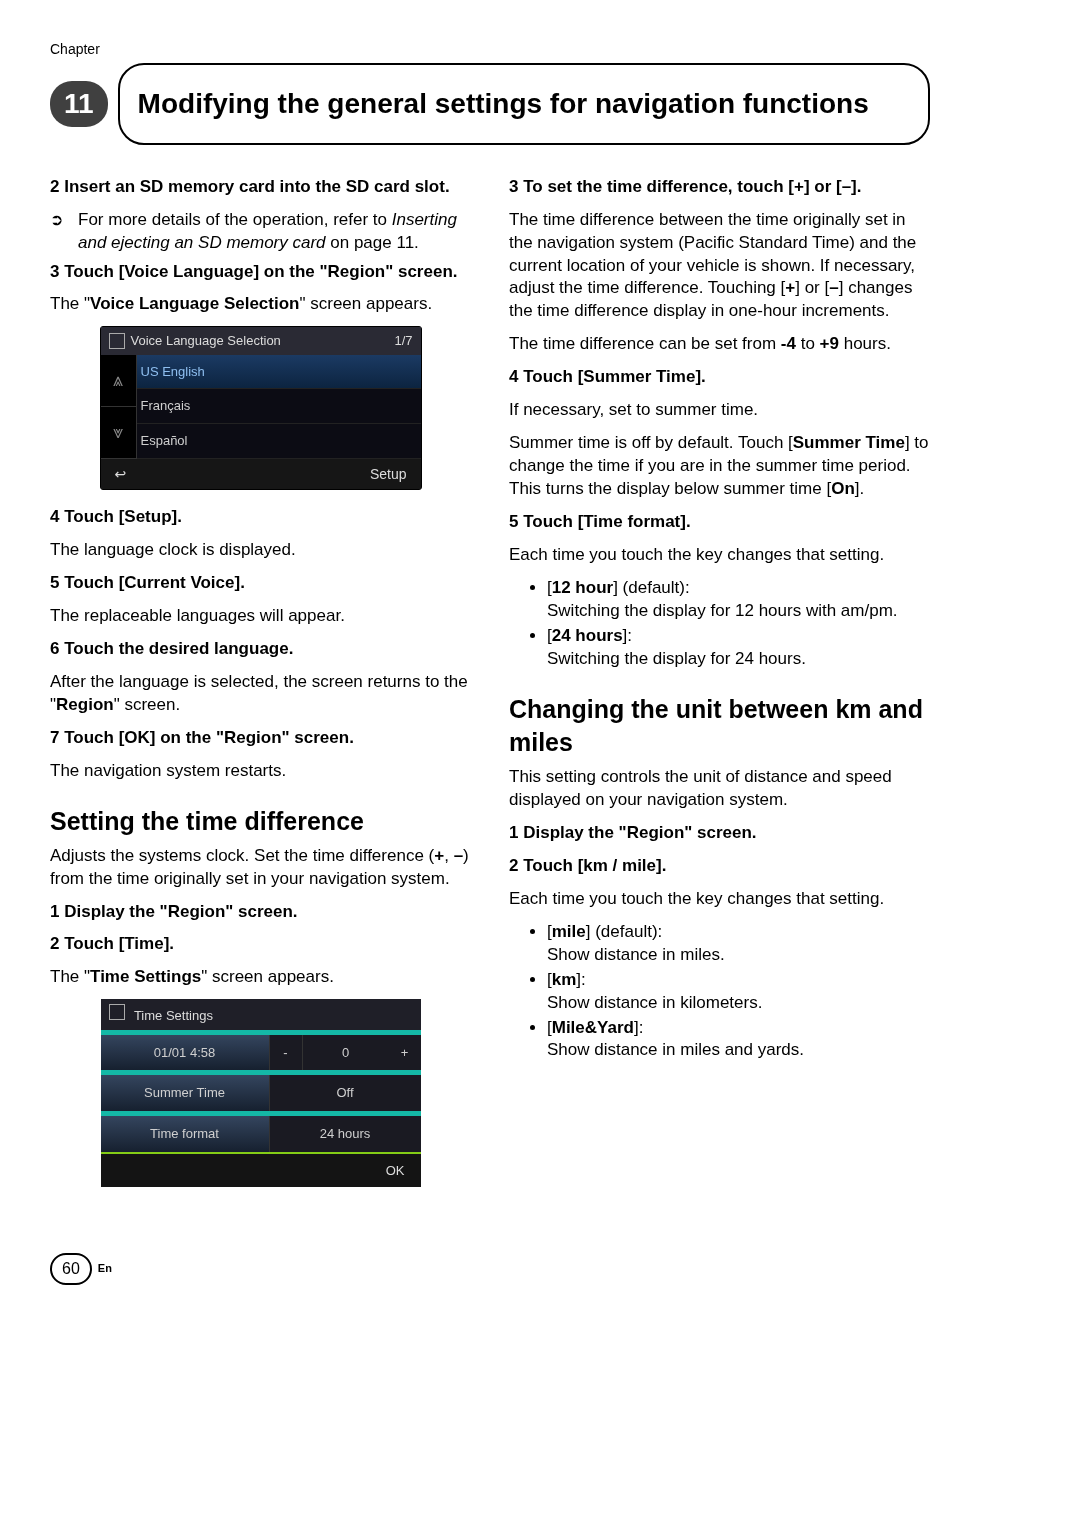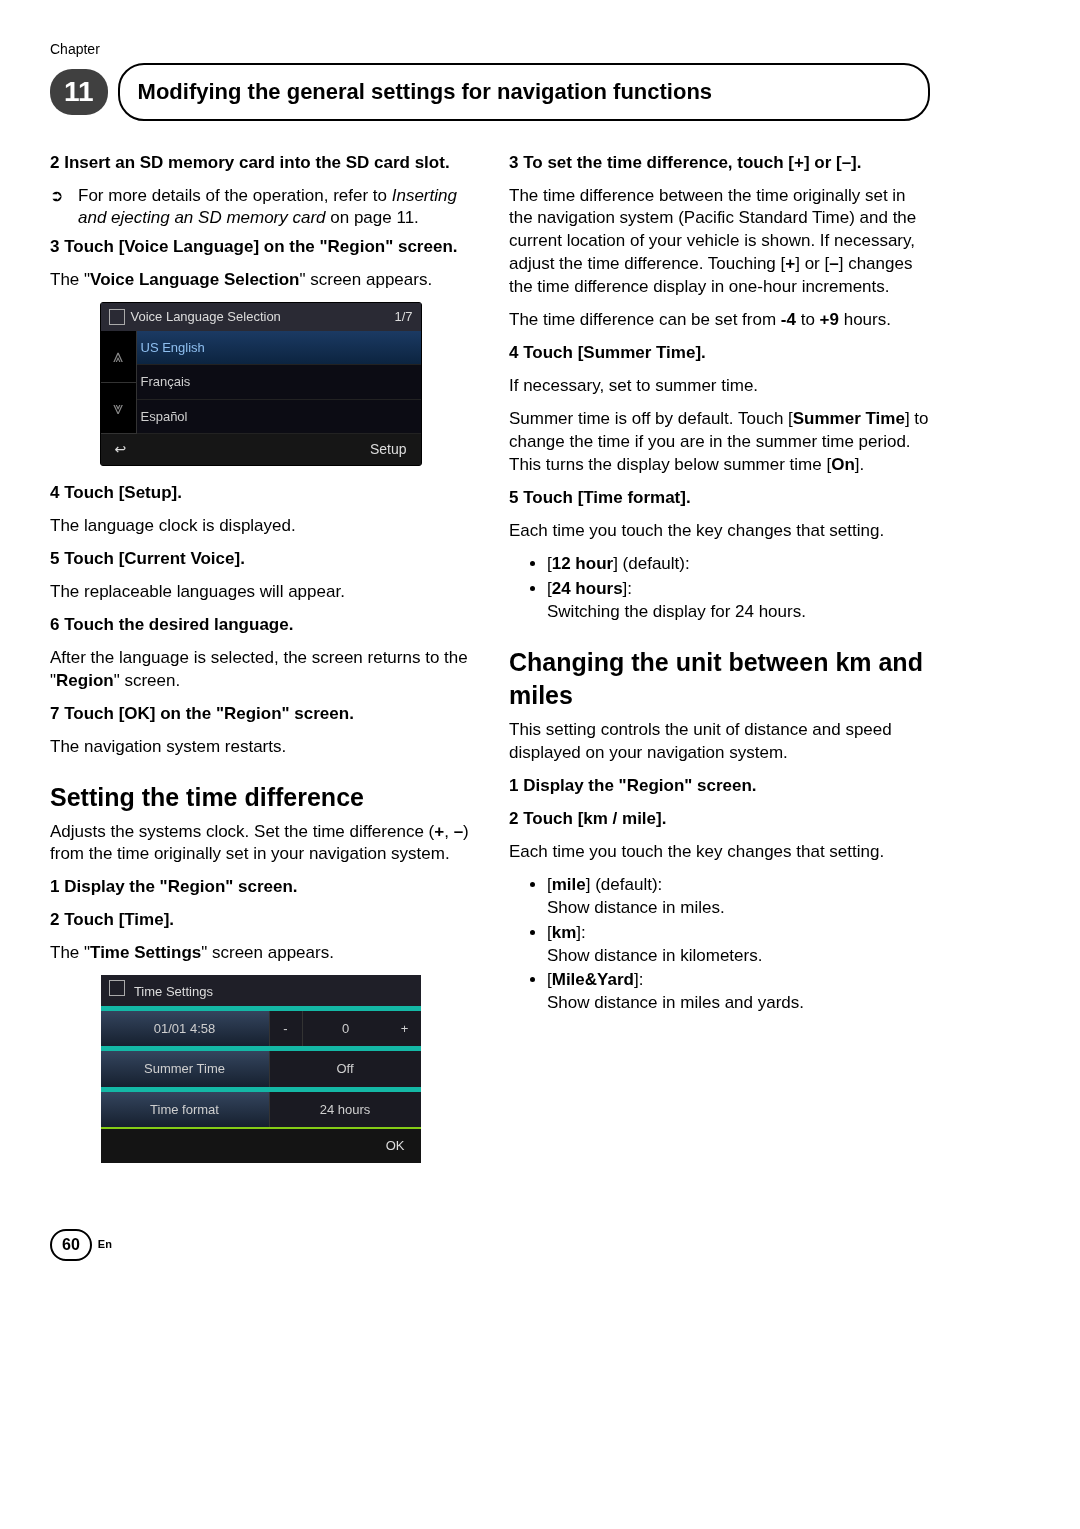--- a/index.html
+++ b/index.html
@@ -14,21 +14,21 @@
     box-sizing: border-box;
   }
   .chapter-label { font-size: 14px; font-weight: normal; margin-bottom: 4px; }
   .chapter-bar { display: flex; align-items: center; margin-bottom: 25px; }
   .chapter-num {
     background: #404040; color: #fff; font-weight: bold; font-size: 28px;
     border-radius: 22px; padding: 4px 14px; margin-right: 10px;
   }
   .chapter-title-wrap {
     border: 2px solid #000; border-radius: 26px; flex: 1;
-    padding: 12px 18px; font-weight: bold; font-size: 22px;
+    padding: 20px 18px; font-weight: bold; font-size: 28px;
   }
   .columns { display: flex; gap: 38px; }
   .col { flex: 1; }
   .step-head { font-weight: bold; }
   .pointer { padding-left: 28px; position: relative; margin-top: 4px; }
   .pointer::before { content: "➲"; position: absolute; left: 0; top: 0; font-size: 16px; }
   .italic { font-style: italic; }
   .bold { font-weight: bold; }
   h2 { font-size: 25px; font-weight: 800; margin: 22px 0 6px; }
   ul.bullets { margin: 2px 0 4px; padding-left: 38px; }
@@ -50,21 +50,21 @@
   .ss-icon { width: 14px; height: 14px; border: 1px solid #aaa; margin-right: 6px; display: inline-block; }
   .ts-screenshot { width: 320px; background: #000; border-radius: 3px; color: #cfcfcf; font-size: 13px; margin: 10px auto 16px; }
   .ts-header { padding: 5px 8px; background: #1f1f28; color: #dcdcdc; }
   .ts-row { display: flex; border-top: 5px solid #14b8a6; }
   .ts-cell-l { width: 50%; text-align: center; padding: 9px 4px; border-right: 1px solid #333; background: linear-gradient(#34455e,#16202f); }
   .ts-cell-r { flex: 1; display: flex; }
   .ts-btn { flex: 0 0 32px; text-align: center; padding: 9px 0; border-right: 1px solid #333; background: #1a1a22; }
   .ts-mid { flex: 1; text-align: center; padding: 9px 0; background: #1a1a22; }
   .ts-footer { text-align: right; padding: 8px 16px; color: #ddd; background: #141414; border-top: 2px solid #84cc16; }
   .page-footer { margin-top: 50px; display: flex; align-items: center; }
-  .page-num { border: 2px solid #000; border-radius: 16px; padding: 3px 10px; font-weight: bold; font-size: 16px; }
+  .page-num { border: 2px solid #000; border-radius: 16px; padding: 3px 10px; font-weight: normal; font-size: 16px; }
   .page-lang { font-size: 11px; font-weight: bold; margin-left: 6px; }
   p { margin: 6px 0 10px; }
 </style>
 </head>
 <body>
 
 <div class="chapter-label">Chapter</div>
 <div class="chapter-bar">
   <div class="chapter-num">11</div>
   <div class="chapter-title-wrap">Modifying the general settings for navigation functions</div>
@@ -172,20 +172,21 @@
     <p>If necessary, set to summer time.</p>
     <p>
       <span>Summer time is off by default. Touch [</span><span class="bold">Summer Time</span><span>] to change the time if you are in the summer time period. This turns the display below summer time [</span><span class="bold">On</span><span>].</span>
     </p>
 
     <p class="step-head">5 Touch [Time format].</p>
     <p>Each time you touch the key changes that setting.</p>
     <ul class="bullets">
       <li>
         <span>[</span><span class="bold">12 hour</span><span>] (default):</span><br>
+        <span>Switching the display for 12 hours with am/pm.</span>
       </li>
       <li>
         <span>[</span><span class="bold">24 hours</span><span>]:</span><br>
         <span>Switching the display for 24 hours.</span>
       </li>
     </ul>
 
     <h2>Changing the unit between km and miles</h2>
     <p>This setting controls the unit of distance and speed displayed on your navigation system.</p>
     <p class="step-head">1 Display the "Region" screen.</p>

